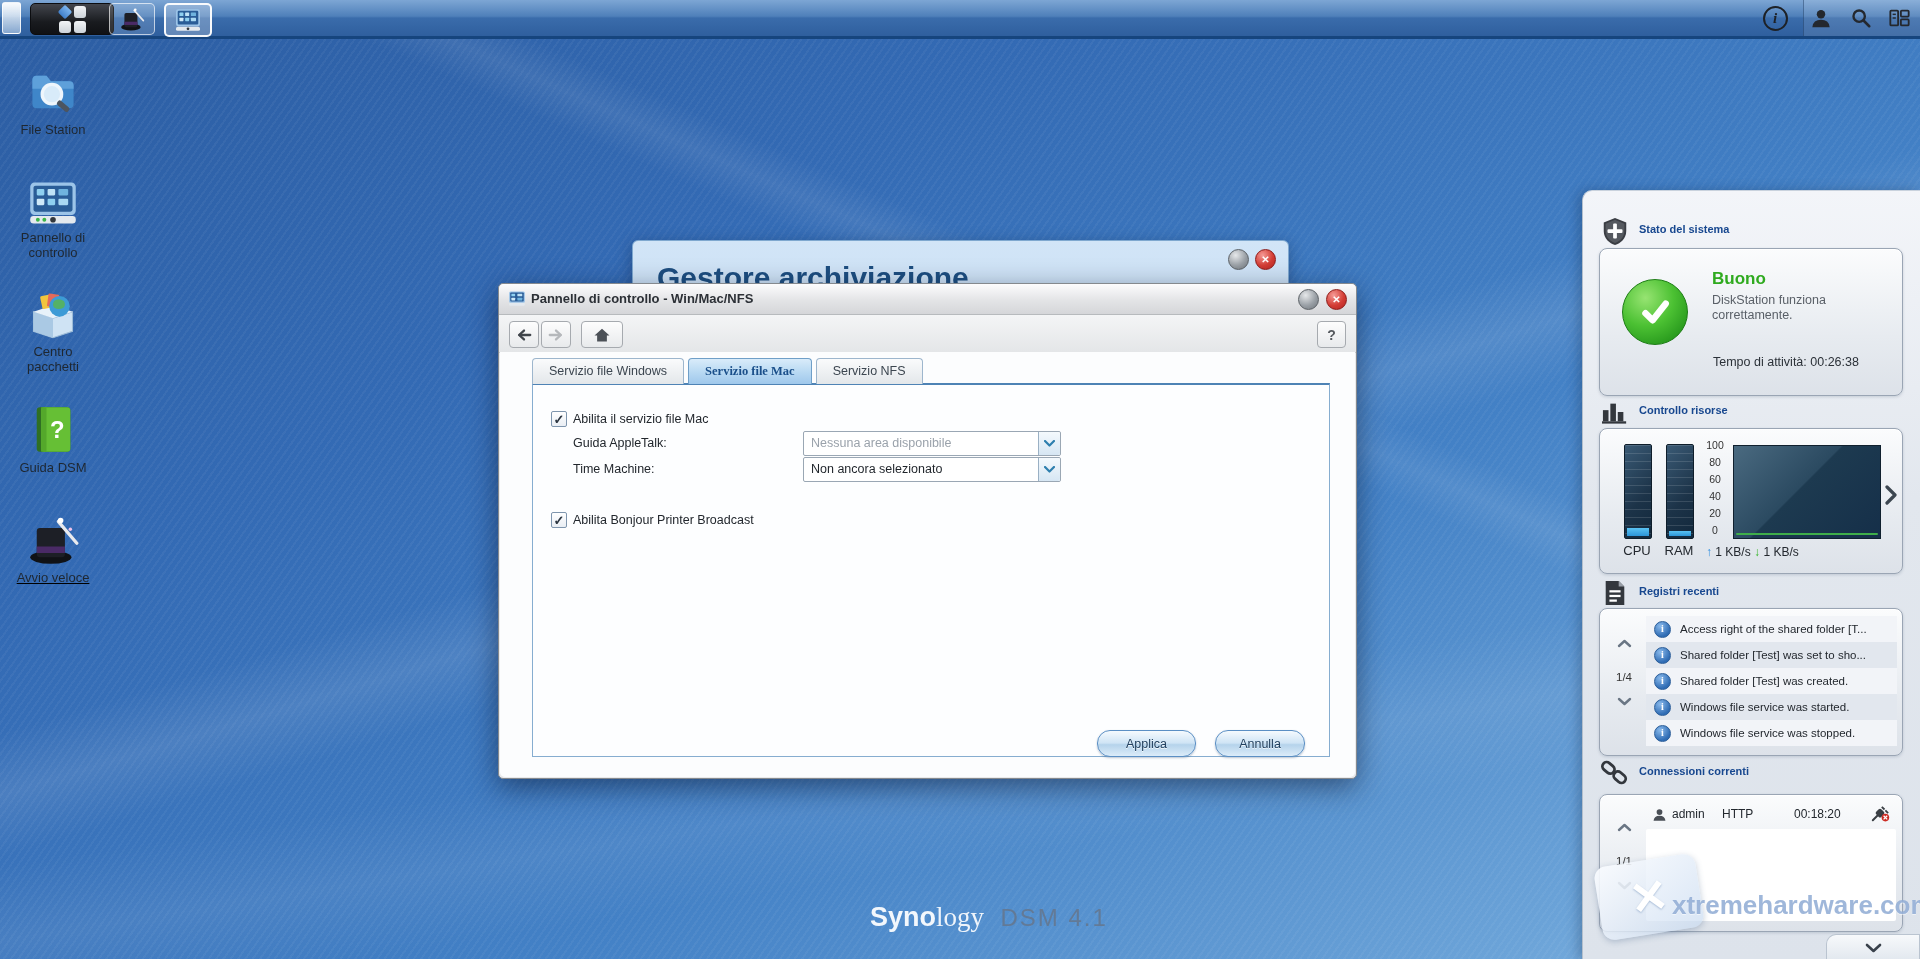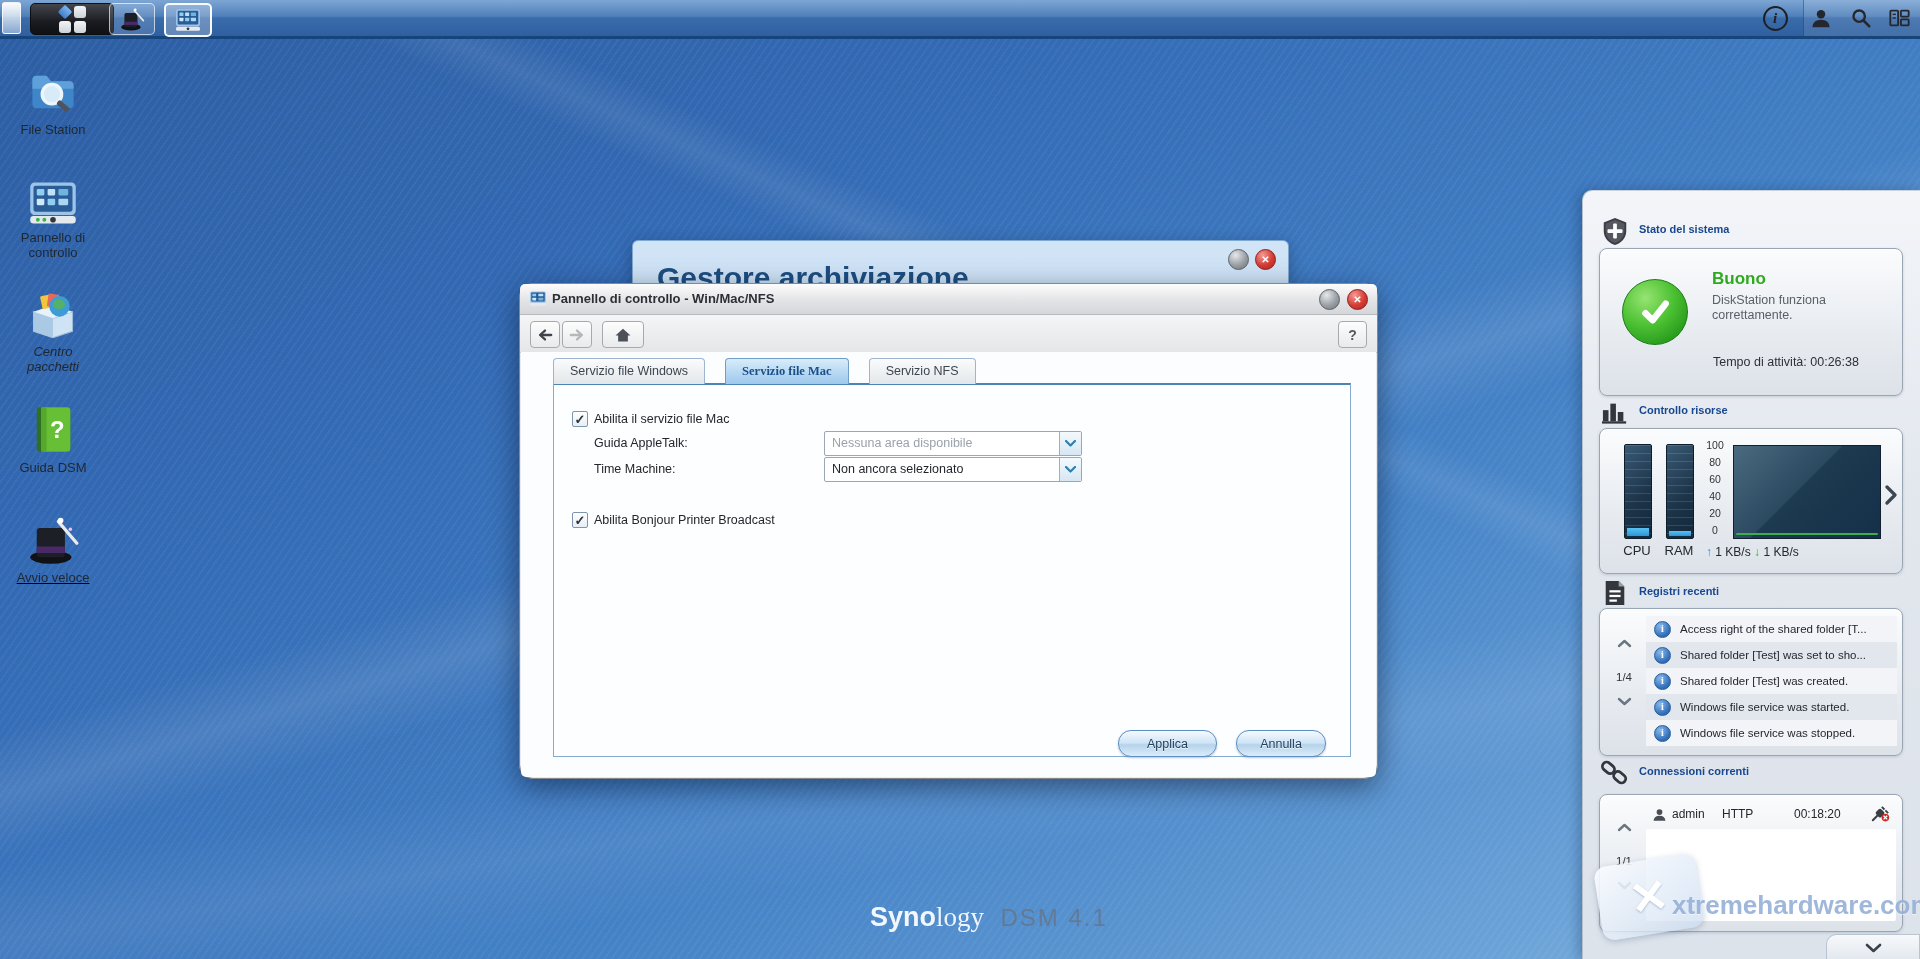--- a/index.html
+++ b/index.html
@@ -55,37 +55,37 @@
     border:1px solid #7fa8cf;border-radius:6px 6px 0 0;
     background:linear-gradient(180deg,#d2e5f7 0%,#b2d0ed 100%);box-shadow:0 4px 16px rgba(10,25,55,0.35);}
   .bgwin-title{position:absolute;left:24px;top:20px;font-size:30px;font-weight:bold;color:#1d4e80;}
   .sphere{width:19px;height:19px;border-radius:50%;display:flex;align-items:center;justify-content:center;
     font-size:10px;font-weight:bold;color:#fff;line-height:1;}
   .sphere-min{background:radial-gradient(circle at 35% 28%,#e6e8ea,#9aa0a6 55%,#6f757b);border:1px solid #5c6166;}
   .sphere-close{background:radial-gradient(circle at 35% 28%,#f59a96,#d33d35 55%,#b3221f);border:1px solid #8e1a17;}
   .bgwin .winbtns{position:absolute;right:12px;top:8px;display:flex;gap:6px;}
 
   
-  .dialog{position:absolute;left:519px;top:283px;width:857px;height:494px;z-index:10;
-    background:#e9eaec;border:1px solid #85898e;border-radius:14px;box-shadow:0 8px 28px rgba(5,15,40,0.5);}
+  .dialog{position:absolute;left:498px;top:283px;width:857px;height:494px;z-index:10;
+    background:#e9eaec;border:1px solid #85898e;border-radius:5px;box-shadow:0 8px 28px rgba(5,15,40,0.5);}
   .d-titlebar{position:absolute;left:0;top:0;right:0;height:30px;border-radius:5px 5px 0 0;
     background:linear-gradient(180deg,#fcfcfd 0%,#e3e4e6 55%,#d5d6d9 100%);border-bottom:1px solid #b7babd;}
   .d-title-ico{position:absolute;left:9px;top:6px;}
   .d-title{position:absolute;left:32px;top:7px;font-size:13px;font-weight:bold;color:#2c3036;}
   .d-winbtns{position:absolute;right:9px;top:5px;display:flex;gap:7px;}
   .d-toolbar{position:absolute;left:0;top:31px;right:0;height:37px;
     background:linear-gradient(180deg,#f4f5f6,#e4e6e8);border-bottom:1px solid #c6c9cc;}
   .tool-btn{position:absolute;top:6px;height:25px;border-radius:4px;border:1px solid #a6aaaf;
     background:linear-gradient(180deg,#fdfdfd,#e8eaec);display:flex;align-items:center;justify-content:center;}
   .tb-back{left:10px;width:28px;}
   .tb-fwd{left:42px;width:28px;}
   .tb-home{left:82px;width:40px;}
   .tb-help{right:10px;width:27px;font-size:14px;font-weight:bold;color:#55595e;}
   .d-content{position:absolute;left:1px;right:1px;top:68px;bottom:1px;background:#fcfdfe;border-radius:0 0 5px 5px;}
-  .tabs{position:absolute;left:32px;top:6px;z-index:2;display:flex;gap:20px;}
+  .tabs{position:absolute;left:32px;top:6px;z-index:2;display:flex;gap:4px;}
   .tab{height:25px;line-height:25px;padding:0 16px;font-size:12.5px;color:#3c4650;
     border:1px solid #9db6cd;border-bottom:none;border-radius:4px 4px 0 0;
     background:linear-gradient(180deg,#fafbfc,#e3e7ea);}
   .tab.active{background:linear-gradient(180deg,#d9ecfa 0%,#b7d8f2 55%,#9fc8ec 100%);
     color:#1a4f8a;font-weight:bold;border-color:#6f9fc8;font-family:Liberation Serif, serif;}
   .panel{position:absolute;left:32px;right:25px;top:31px;bottom:20px;
     background:#fdfeff;border:1px solid #86add0;border-top:2px solid #4e83b5;}
   .chk{position:absolute;width:14px;height:14px;border:1px solid #7e95ad;border-radius:2px;
     background:linear-gradient(180deg,#ffffff,#e9eef4);display:flex;align-items:center;justify-content:center;
     font-size:13px;font-weight:bold;color:#2b3540;line-height:1;}
@@ -258,21 +258,21 @@
       <rect x="9" y="17" width="7" height="6" rx="1" fill="#cfe9f8"></rect>
         <rect x="19" y="17" width="7" height="6" rx="1" fill="#8fd0f0"></rect>
         <rect x="29" y="17" width="9" height="6" rx="1" fill="#a9d8f2"></rect>
       <rect x="3" y="33" width="42" height="7" rx="3" fill="#e4e9ee"></rect>
       <circle cx="10" cy="36.5" r="1.8" fill="#3bb54a"></circle>
         <circle cx="16" cy="36.5" r="1.8" fill="#3bb54a"></circle>
       <circle cx="24" cy="36.5" r="2.6" fill="#33383e"></circle>
     </svg>
     <div class="dlabel">Pannello di controllo</div>
   </div>
-  <div class="dicon" style="top:290px;font-style:italic;">
+  <div class="dicon" style="top:290px;">
     <svg width="52" height="50" viewBox="0 0 48 46">
       <path d="M6 20 L24 26 L42 20 L42 38 L24 44 L6 38 Z" fill="#cfe3f4" stroke="#9dbcd8" stroke-width="1"></path>
       <path d="M24 26 L24 44 L6 38 L6 20 Z" fill="#aac9e4"></path>
       <path d="M6 20 L24 14 L42 20 L24 26 Z" fill="#e8f2fa"></path>
       <rect x="12" y="6" width="10" height="12" rx="1" transform="rotate(-12 12 6)" fill="#f2c53d"></rect>
       <rect x="20" y="3" width="10" height="12" rx="1" transform="rotate(8 20 3)" fill="#e46a5a"></rect>
       <circle cx="30" cy="15" r="9.5" fill="#3d9bd6"></circle>
       <path d="M25 10 q4-3 9 0 q2 3 0 6 q-5 3-9 0 q-2-3 0-6" fill="#58b554" opacity="0.85"></path>
     </svg>
     <div class="dlabel">Centro pacchetti</div>

